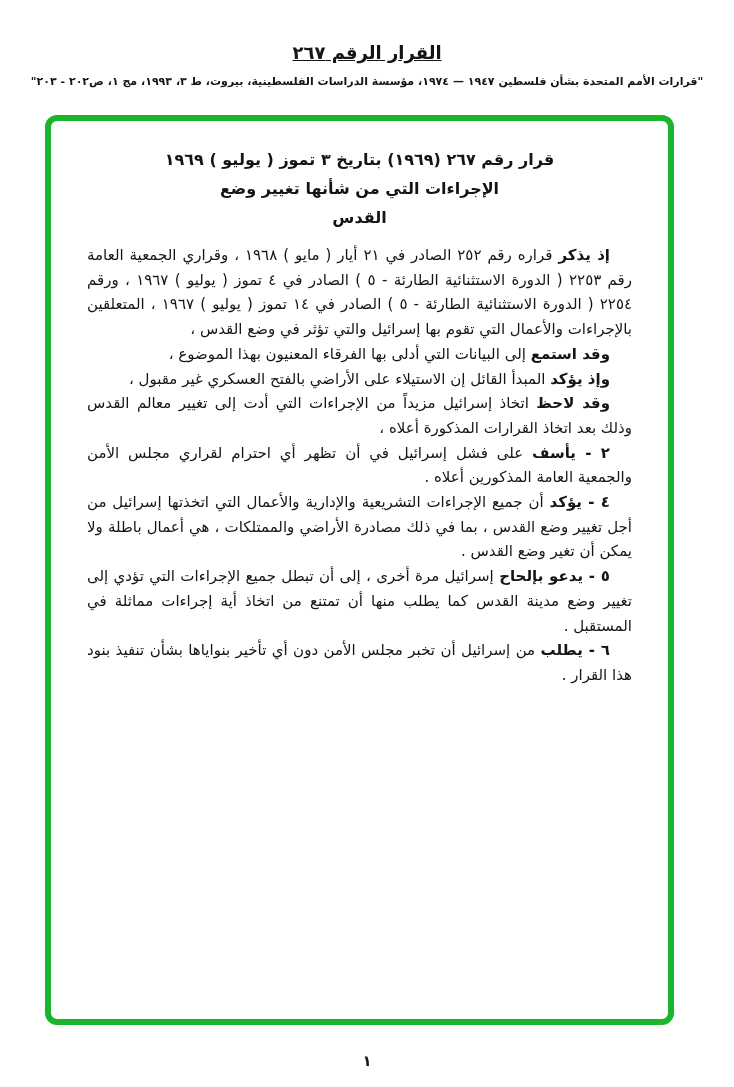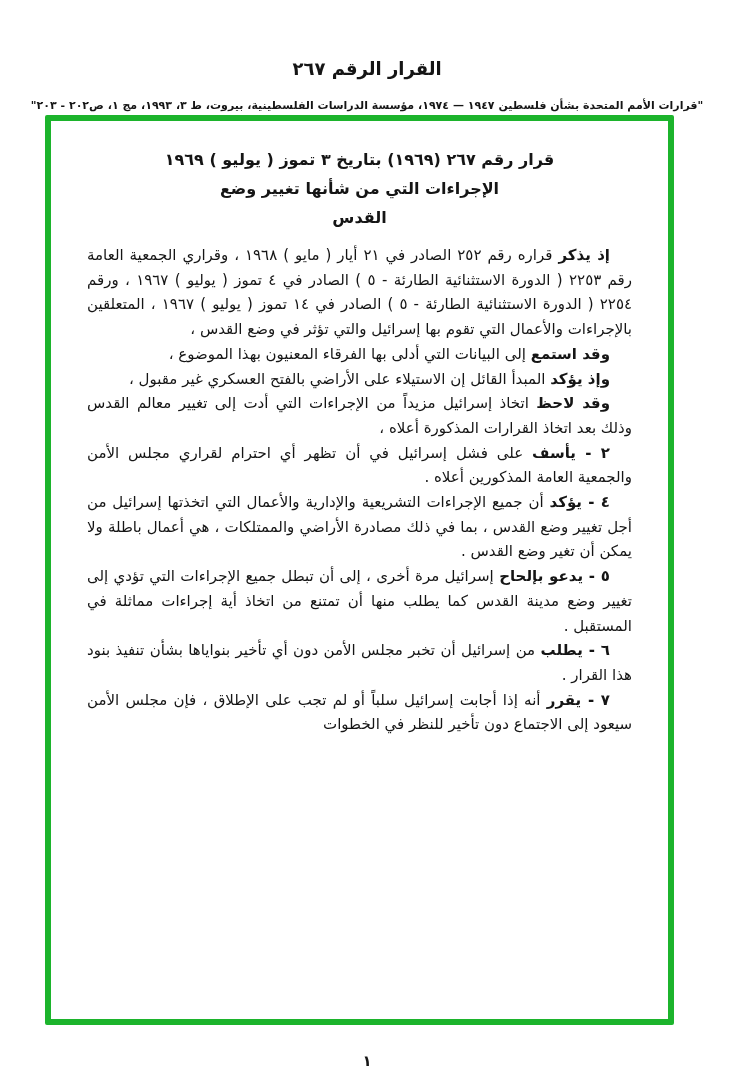--- a/index.html
+++ b/index.html
@@ -20,39 +20,40 @@
     top: 40px;
     left: 0;
     width: 734px;
     text-align: center;
     direction: rtl;
   }
   .doc-title {
     font-size: 18px;
     font-weight: bold;
     line-height: 26px;
-    margin: 16px;
+    margin: 0;
+    text-decoration: underline;
   }
   .doc-source {
     margin-top: 8px;
     font-size: 11px;
     font-weight: bold;
     line-height: 15px;
     white-space: nowrap;
     direction: rtl;
   }
   .green-box {
     position: absolute;
     left: 45px;
     top: 115px;
     width: 629px;
     height: 910px;
     box-sizing: border-box;
     border: 6px solid #1cb42c;
-    border-radius: 2px;
+    border-radius: 12px;
     background: #ffffff;
     padding: 24px 36px 0 36px;
   }
   .res-title {
     direction: rtl;
     text-align: center;
     font-weight: bold;
     font-size: 16px;
     line-height: 29px;
   }
@@ -110,17 +111,16 @@
 
   <p><span class="p-num">٢ - </span><span class="p-bold">يأسف</span><span class="p-text"> على فشل إسرائيل في أن تظهر أي احترام لقراري مجلس الأمن والجمعية العامة المذكورين أعلاه .</span></p>
 
 
   <p><span class="p-num">٤ - </span><span class="p-bold">يؤكد</span><span class="p-text"> أن جميع الإجراءات التشريعية والإدارية والأعمال التي اتخذتها إسرائيل من أجل تغيير وضع القدس ، بما في ذلك مصادرة الأراضي والممتلكات ، هي أعمال باطلة ولا يمكن أن تغير وضع القدس .</span></p>
 
   <p><span class="p-num">٥ - </span><span class="p-bold">يدعو بإلحاح</span><span class="p-text"> إسرائيل مرة أخرى ، إلى أن تبطل جميع الإجراءات التي تؤدي إلى تغيير وضع مدينة القدس كما يطلب منها أن تمتنع من اتخاذ أية إجراءات مماثلة في المستقبل .</span></p>
 
   <p><span class="p-num">٦ - </span><span class="p-bold">يطلب</span><span class="p-text"> من إسرائيل أن تخبر مجلس الأمن دون أي تأخير بنواياها بشأن تنفيذ بنود هذا القرار .</span></p>
 
-  <p><span class="p-num">٧ - </span><span class="p-bold">يقرر</span><span class="p-text"> أنه إذا أجابت إسرائيل سلباً أو لم تجب على الإطلاق ، فإن مجلس الأمن سيعود إلى الاجتماع دون تأخير للنظر في الخطوات</span></p>
 </div>
 </div>
 
 <div class="page-number">١</div>
 
 </body></html>

